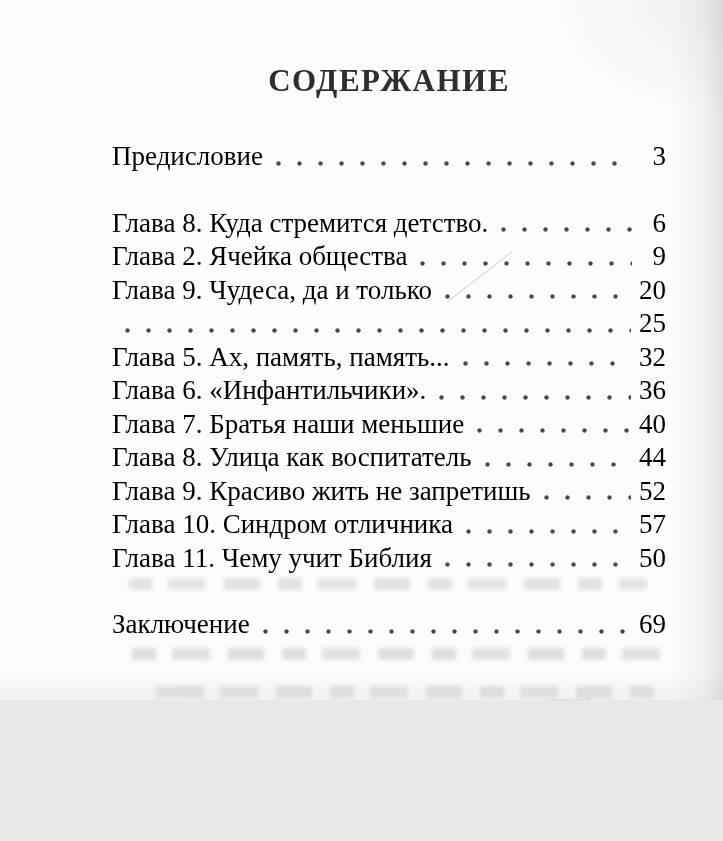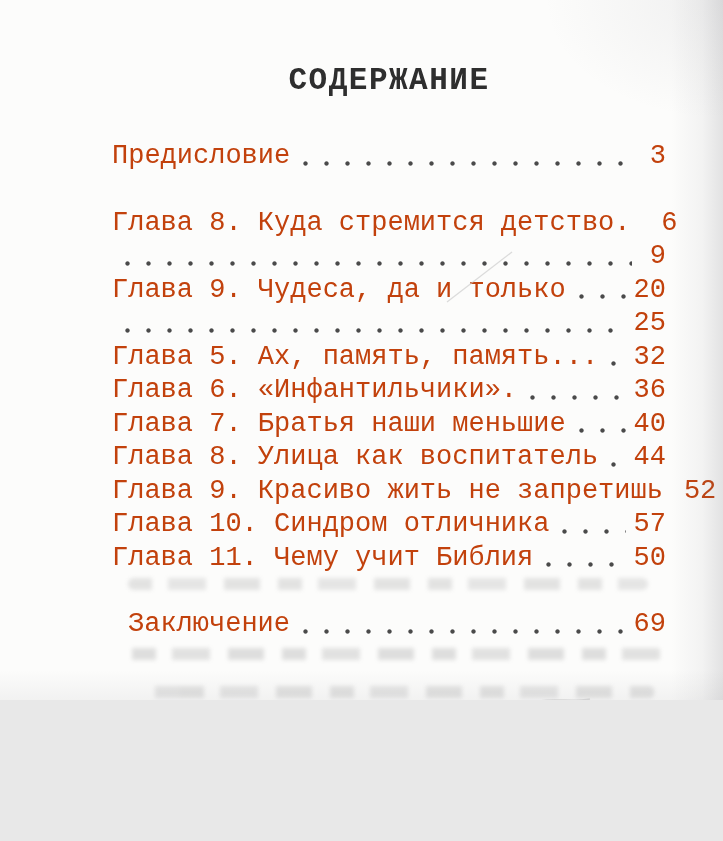--- a/index.html
+++ b/index.html
@@ -6,21 +6,21 @@
     margin: 0;
     padding: 0;
     background: #e8e8e8;
   }
   .scan-page {
     position: relative;
     width: 723px;
     height: 700px;
     background: #fcfcfb;
     overflow: hidden;
-    font-family: Liberation Mono, monospace;
+    font-family: Liberation Serif, serif;
     color: #414141;
   }
   
   .edge-right {
     position: absolute;
     top: 0; right: 0;
     width: 52px; height: 100%;
     background: linear-gradient(90deg, rgba(120,120,126,0) 0%, rgba(120,120,126,0.07) 60%, rgba(108,108,116,0.18) 100%);
     pointer-events: none;
   }
@@ -51,30 +51,30 @@
     font-size: 31px;
     line-height: 38px;
     font-weight: bold;
     letter-spacing: 1.5px;
     color: #2e2e2e;
   }
 
   .toc {
     font-size: 27px;
     line-height: 33.5px;
-    color: #c2410c;
+    color: #000000;
   }
   .toc-row {
     display: flex;
     align-items: stretch;
     white-space: nowrap;
   }
   .toc-row.preface { margin-top: 40px; }
   .toc-block.chapters { margin-top: 33px; }
-  .toc-row.conclusion { margin-top: 33px; margin-left: 16px; }
+  .toc-row.conclusion { margin-top: 33px; }
 
   .toc-label { flex: 0 0 auto; }
   .toc-dots {
     flex: 1 1 auto;
     margin-left: 13px;
     margin-right: 8px;
     background-image: radial-gradient(circle at 2.5px 2.5px, #4a4a4a 1.7px, rgba(0,0,0,0) 2.6px);
     background-size: 21px 5px;
     background-repeat: repeat-x;
     background-position: left bottom 8px;
@@ -128,20 +128,21 @@
         <span class="toc-page">3</span>
       </div>
 
       <div class="toc-block chapters">
         <div class="toc-row">
           <span class="toc-label">Глава 8. Куда стремится детство.</span>
           <span class="toc-dots"></span>
           <span class="toc-page">6</span>
         </div>
         <div class="toc-row">
+          <span class="toc-label">Глава 2. Ячейка общества</span>
           <span class="toc-dots"></span>
           <span class="toc-page">9</span>
         </div>
         <div class="toc-row">
           <span class="toc-label">Глава 9. Чудеса, да и только</span>
           <span class="toc-dots"></span>
           <span class="toc-page">20</span>
         </div>
         <div class="toc-row">
           <span class="toc-dots"></span>

